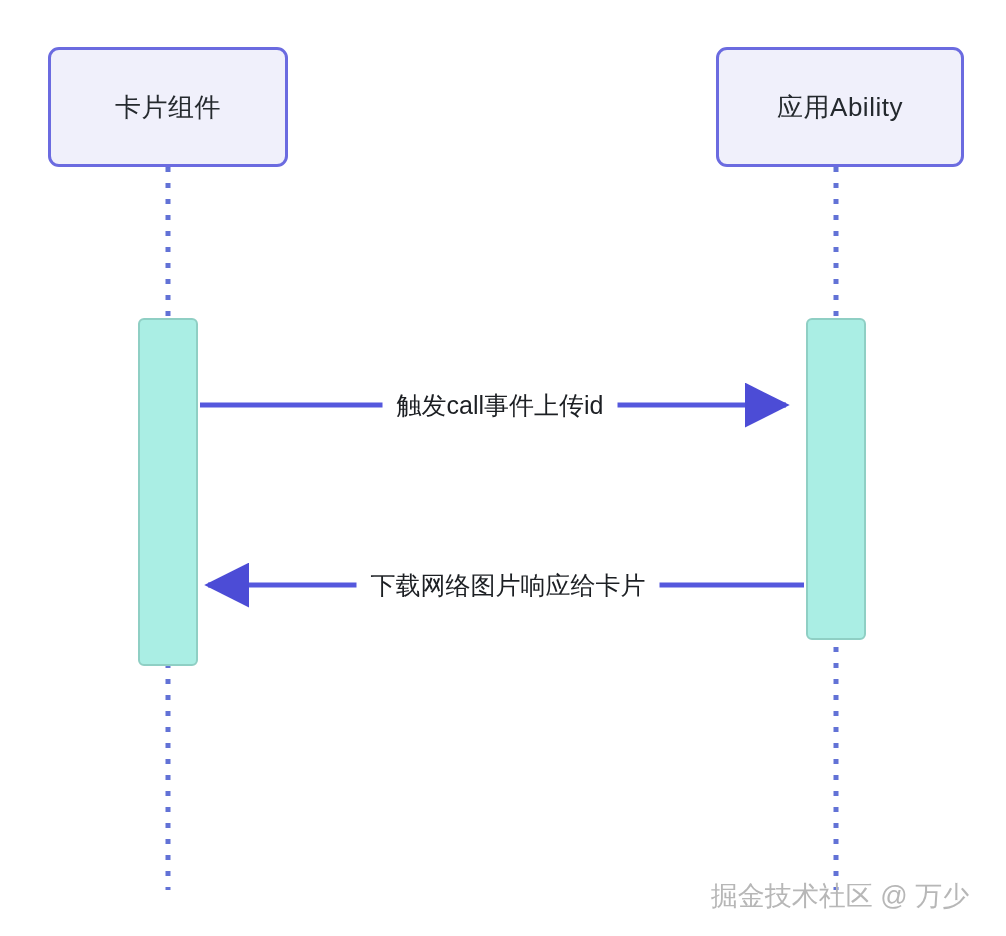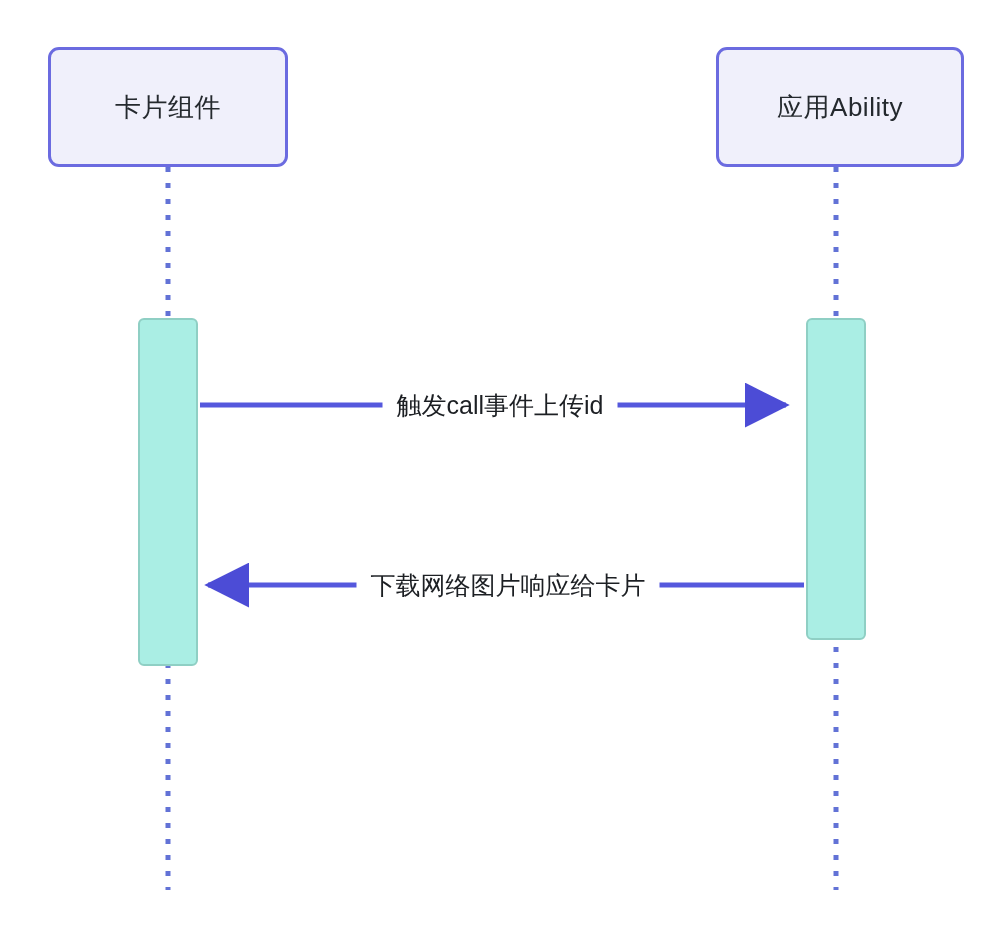--- a/index.html
+++ b/index.html
@@ -107,14 +107,15 @@
   </div>
 
   <div class="participant-box" style="left:48px; top:47px; width:240px; height:120px;">
     <span class="participant-label">卡片组件</span>
   </div>
 
   <div class="message-label" style="left:500px; top:405px;">触发call事件上传id</div>
 
   <div class="message-label" style="left:508px; top:585px;">下载网络图片响应给卡片</div>
 
+  <div class="watermark" style="left:840px; top:896px;">掘金技术社区 @ 万少</div>
 
 </div>
 
 </body></html>

